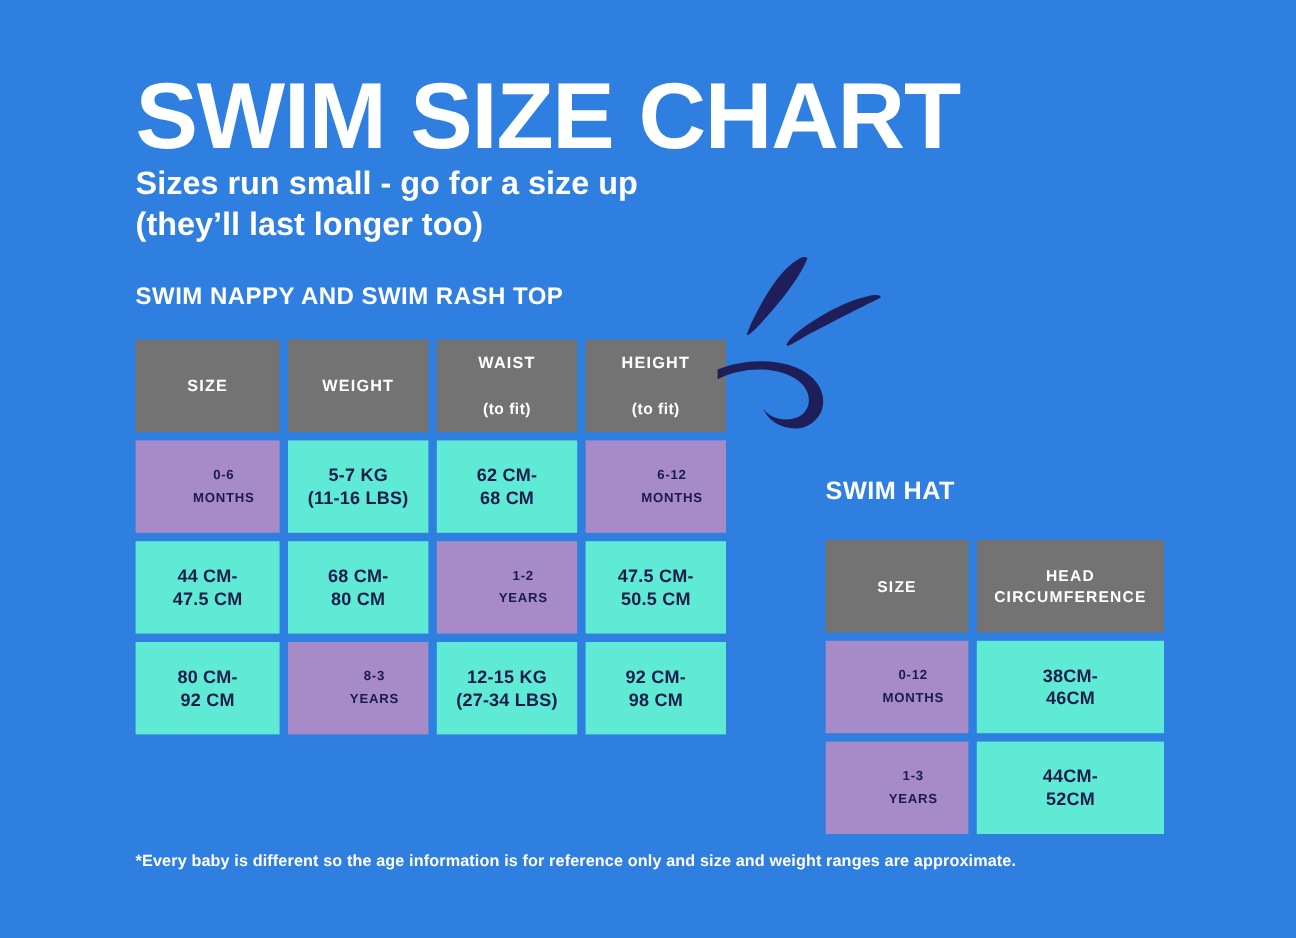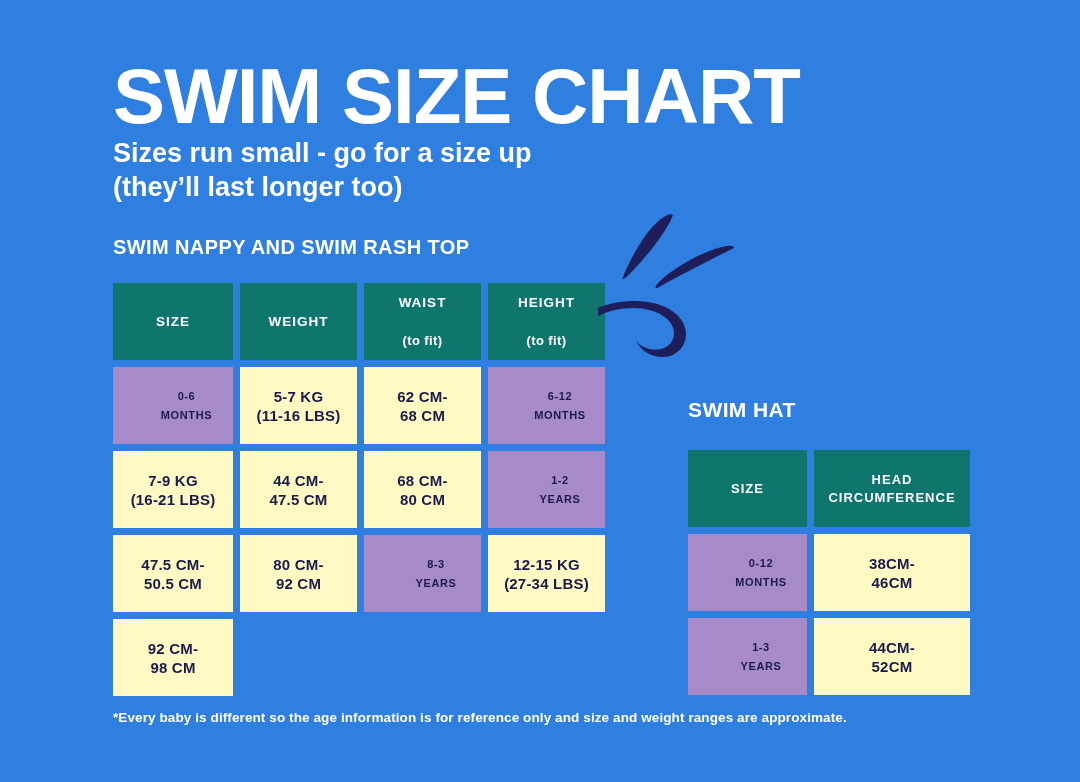--- a/index.html
+++ b/index.html
@@ -93,41 +93,41 @@
     font-size: 14.5px;
     line-height: 19px;
     font-weight: 700;
     letter-spacing: 0.3px;
     white-space: pre-line;
     box-sizing: border-box;
     padding: 4px 6px;
   }
 
   .cell.head {
-    background: #0f766e;
+    background: #737373;
     color: #FFFFFF;
     font-size: 13.5px;
     letter-spacing: 1px;
   }
   .cell.head .sub {
     font-size: 13px;
     letter-spacing: 0.4px;
     font-weight: 700;
   }
 
   .cell.sizecol {
     background: #A78BC8;
     color: #1A1B4B;
     font-size: 11px;
     letter-spacing: 0.6px;
     padding-left: 33px;
   }
 
   .cell.data {
-    background: #fef9c3;
+    background: #5eead4;
     color: #1A1B4B;
     font-size: 15px;
     letter-spacing: 0.2px;
   }
 
   #table-hat .cell.head { font-size: 13px; line-height: 18px; }
   #table-hat .cell.data { font-size: 15px; }
 
   
   .footnote {
@@ -187,22 +187,20 @@
 
     <div class="cell sizecol">0-6
 MONTHS</div>
     <div class="cell data">5-7 KG
 (11-16 LBS)</div>
     <div class="cell data">62 CM-
 68 CM</div>
 
     <div class="cell sizecol">6-12
 MONTHS</div>
-    <div class="cell data">7-9 KG
-(16-21 LBS)</div>
     <div class="cell data">44 CM-
 47.5 CM</div>
     <div class="cell data">68 CM-
 80 CM</div>
 
     <div class="cell sizecol">1-2
 YEARS</div>
     <div class="cell data">47.5 CM-
 50.5 CM</div>
     <div class="cell data">80 CM-

